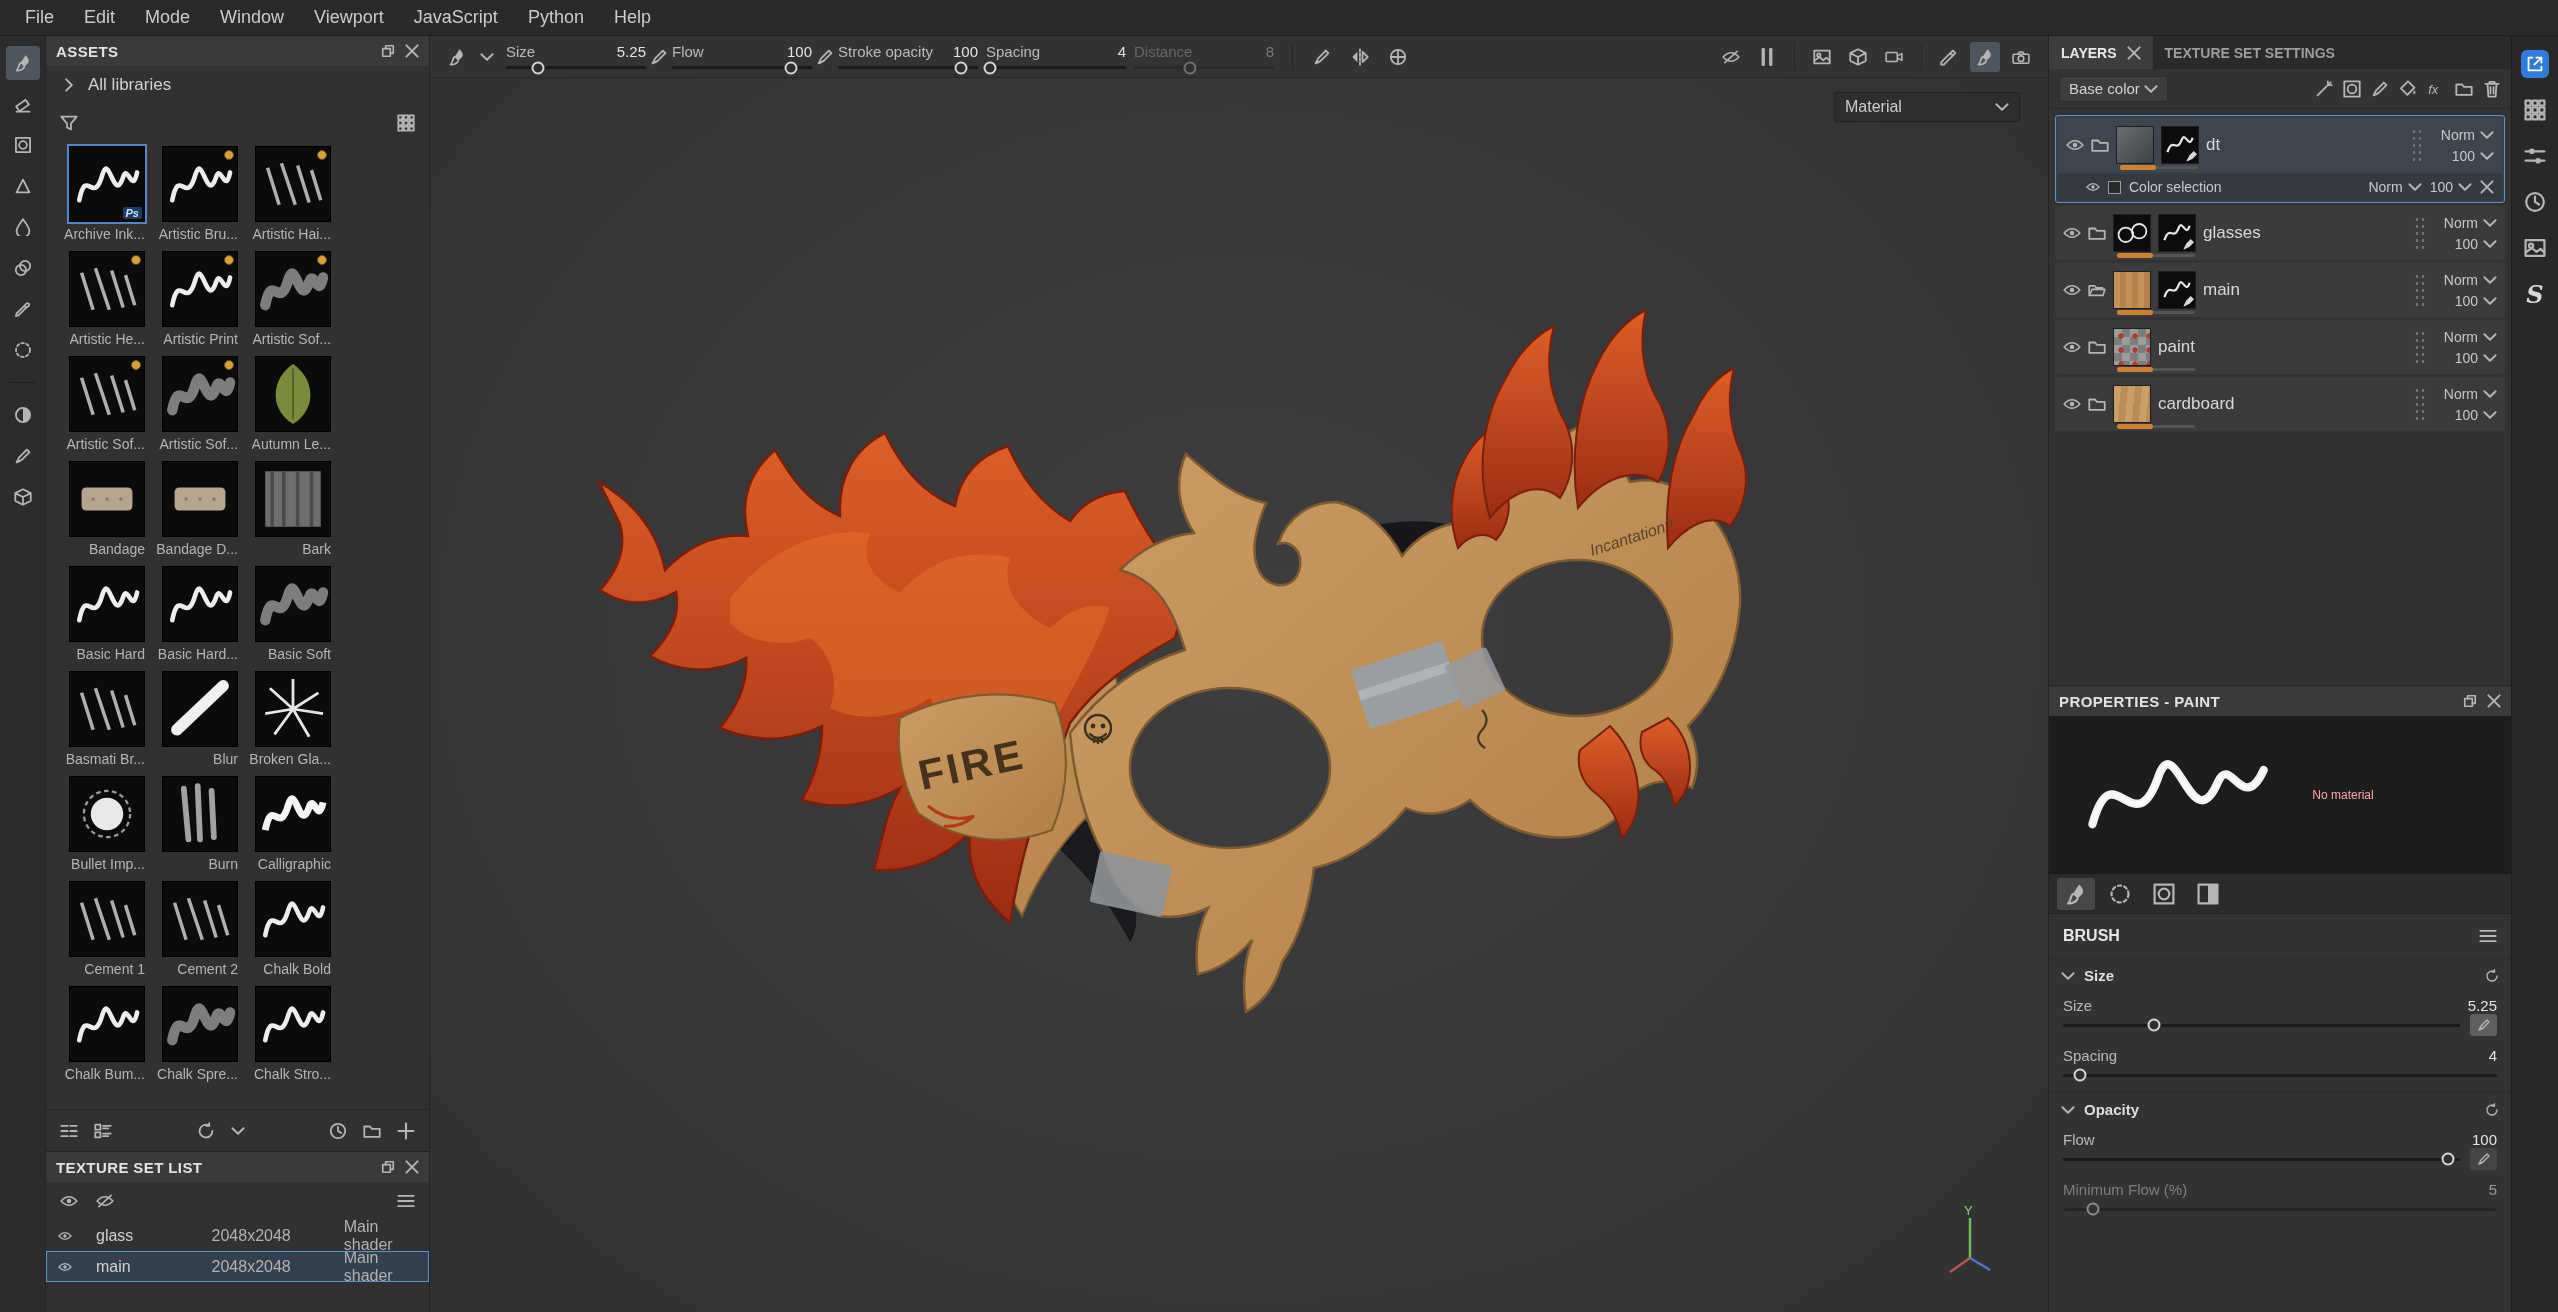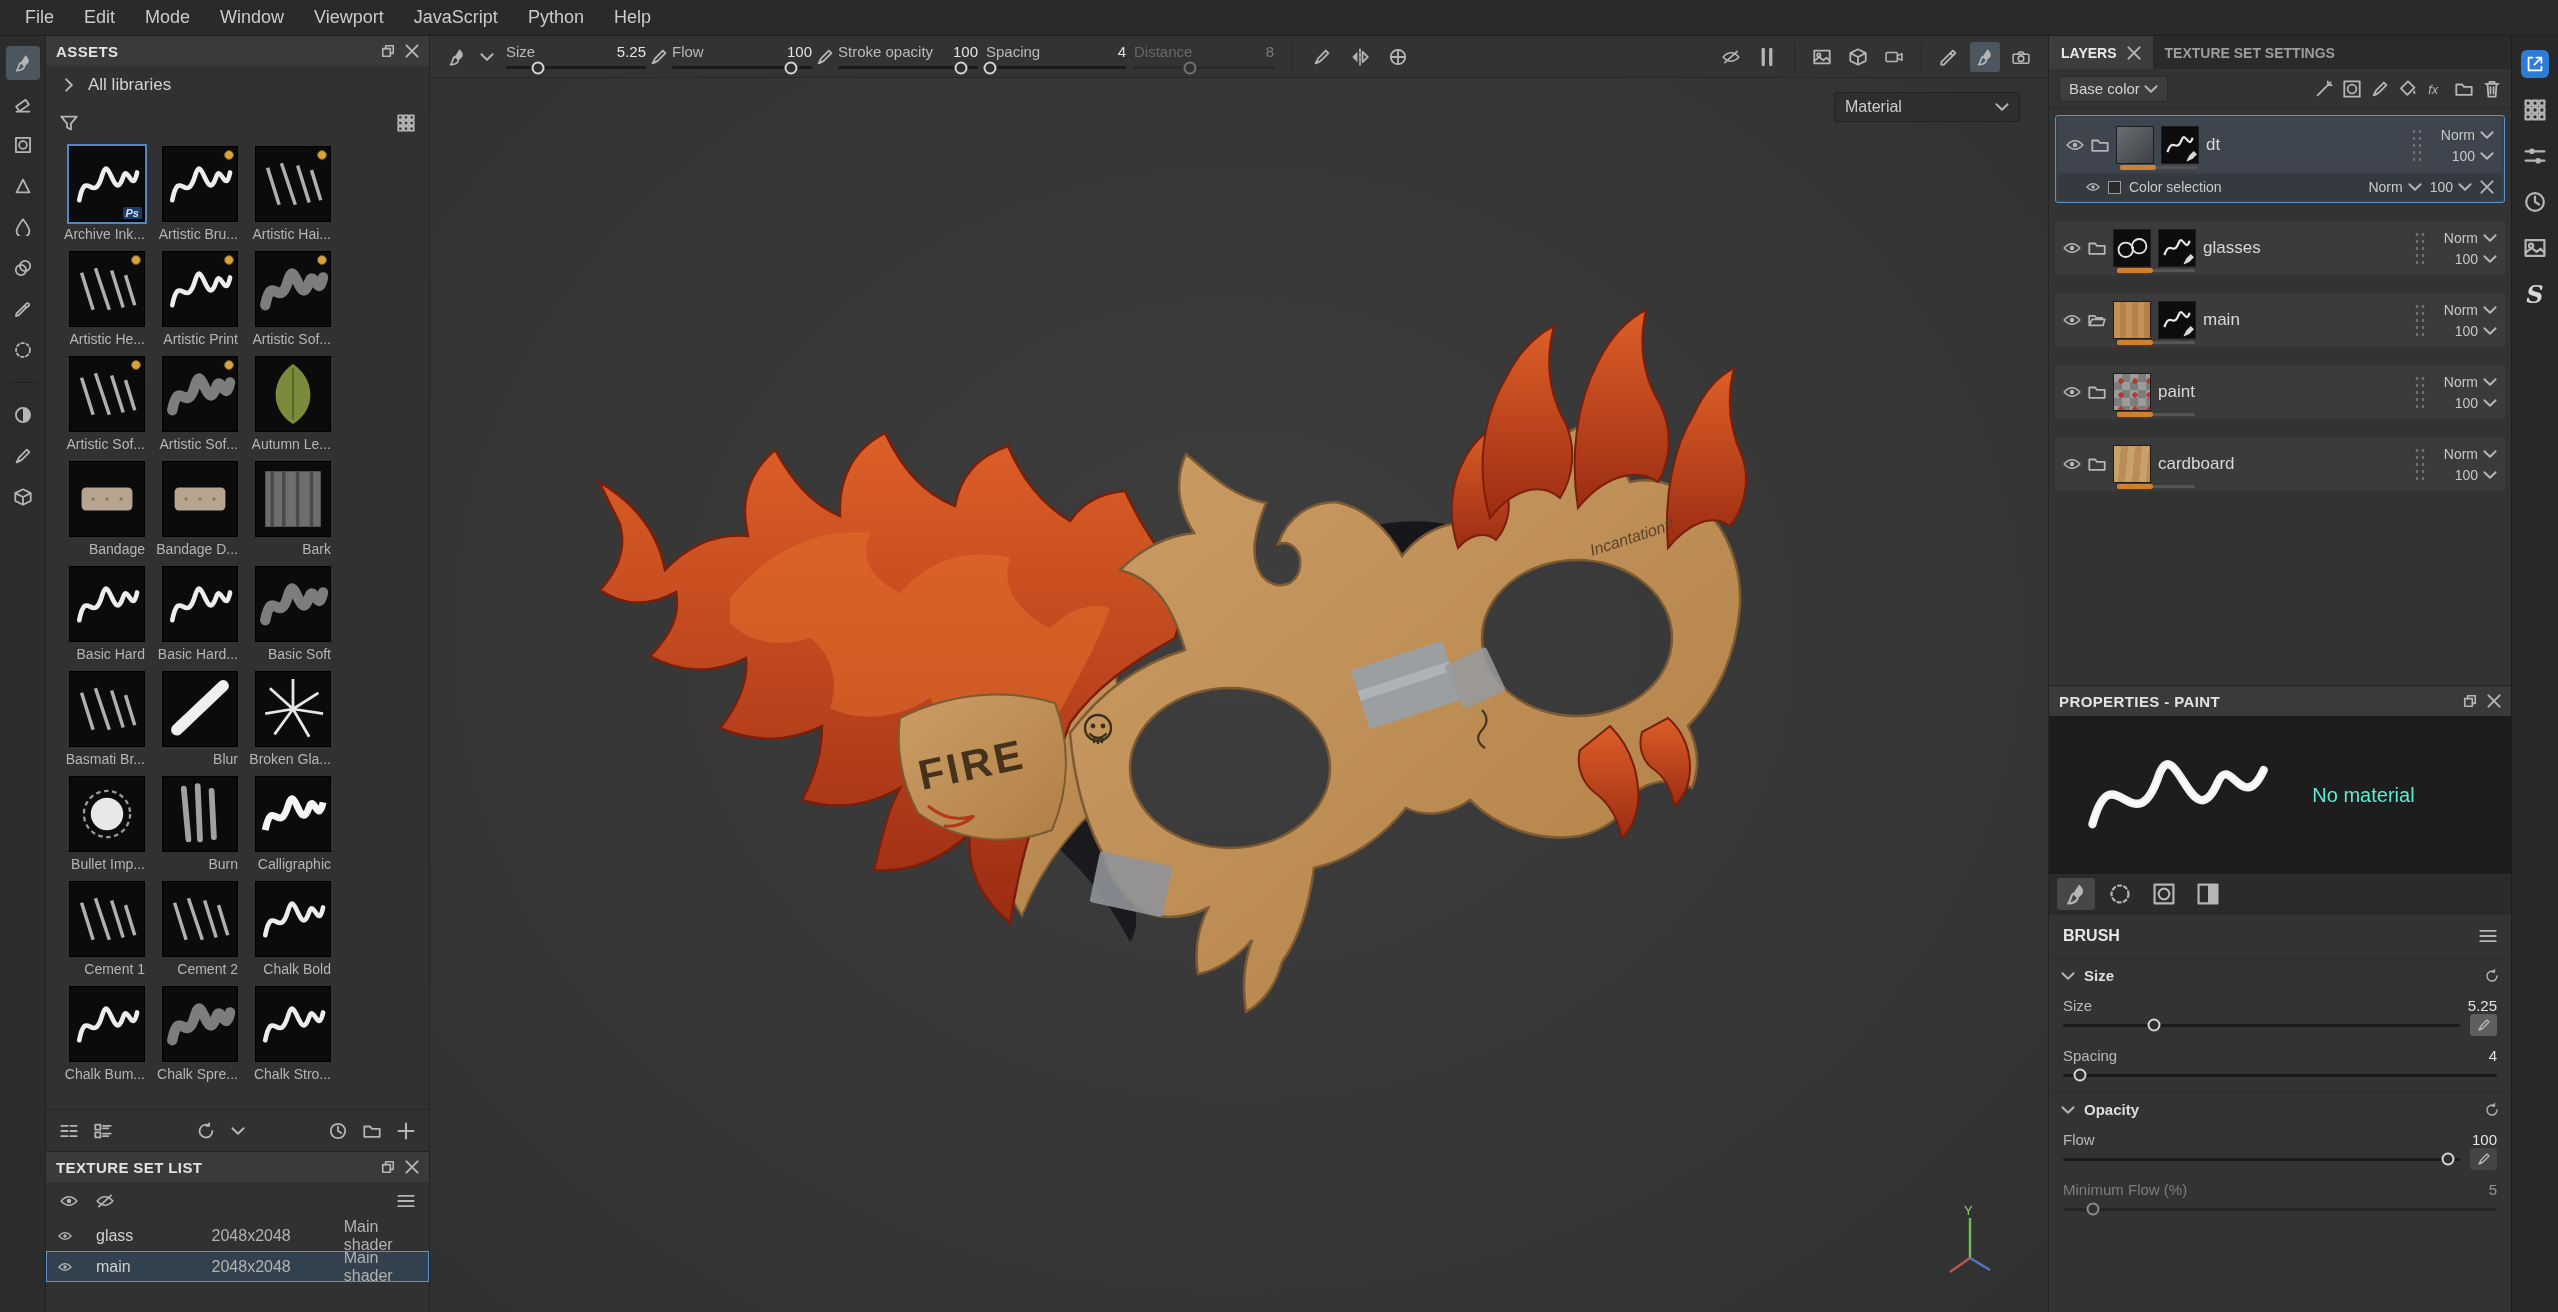--- a/index.html
+++ b/index.html
@@ -87,21 +87,21 @@
   #gizmo{position:absolute;right:36px;bottom:24px;width:84px;height:84px}
 
   
   #rightcol{position:absolute;left:2048px;top:36px;width:463px;bottom:0;background:#333333;border-left:1px solid #232323}
   #rtabs{height:33px;background:#2a2a2a;display:flex;align-items:stretch}
   .rtab{padding:0 12px;display:flex;align-items:center;gap:10px;font-size:14px;font-weight:bold;color:#9d9d9d}
   .rtab.active{background:#3d3d3d;color:#e8e8e8}
   #ltoolsrow{height:40px;display:flex;align-items:center;padding:0 10px;gap:10px;border-bottom:1px solid #2a2a2a}
   #channel-dd{height:26px;background:#3d3d3d;border:1px solid #2b2b2b;border-radius:3px;display:flex;
               align-items:center;gap:4px;padding:0 9px;font-size:15px;color:#d2d2d2}
-  #layer-list{padding:6px 6px;display:flex;flex-direction:column;gap:18px}
+  #layer-list{padding:6px 6px;display:flex;flex-direction:column;gap:3px}
   .lsel{border:1px solid #5b93cf;border-radius:3px;background:#39404a;padding:2px}
   .lrow{position:relative;height:54px;background:#3b3b3b;border-radius:2px;display:flex;align-items:center;
         padding:0 8px;gap:7px}
   .lsel .lrow{background:#3e454e}
   .thumb{width:38px;height:38px;border:1px solid #1d1d1d;flex:none;position:relative;overflow:hidden}
   .thumb svg{width:100%;height:100%;display:block}
   .th-dark{background:linear-gradient(135deg,#6a6e72,#3e4144)}
   .th-glasses{background:#0d0d0d}
   .th-cardboard{background:repeating-linear-gradient(90deg,#c49258 0 6px,#b5824a 6px 12px)}
   .th-cardboard2{background:repeating-linear-gradient(95deg,#caa06a 0 7px,#b98d55 7px 14px)}
@@ -119,21 +119,21 @@
   .opbar i{position:absolute;left:0;top:-1px;height:5px;width:36px;background:#cd7f32;border-radius:2px;display:block}
   .erow{height:26px;margin-top:2px;display:flex;align-items:center;gap:8px;padding:0 8px 0 28px;
         background:#353a40;border-radius:2px;font-size:14px;color:#c9c9c9}
   .erow .sq{width:13px;height:13px;border:1px solid #9a9a9a;background:#2a2a2a;flex:none}
 
   
   #props{position:absolute;left:0;right:0;top:649px;bottom:0;background:#333;border-top:1px solid #252525;
          display:flex;flex-direction:column}
   #pv{height:158px;background:#1d1d1d;position:relative;flex:none}
   #pv svg{position:absolute;left:12px;top:8px;width:230px;height:142px}
-  #pv .nomat{position:absolute;left:57%;top:50%;transform:translateY(-50%);font-size:20px;color:#5eead4}
+  #pv .nomat{position:absolute;left:57%;top:50%;transform:translateY(-50%);font-size:12px;color:#fca5a5}
   #ptabs{height:40px;background:#2b2b2b;border-bottom:1px solid #242424;display:flex;align-items:center;
          padding:0 8px;gap:6px;flex:none}
   .ptab{width:38px;height:32px;border-radius:3px;display:flex;align-items:center;justify-content:center;color:#adadad}
   .ptab.active{background:#474747;color:#eaeaea}
   #brush-head{height:44px;display:flex;align-items:center;padding:0 14px;font-size:16px;font-weight:bold;color:#e6e6e6;flex:none}
   #pgroups{flex:1;overflow:hidden}
   .pgroup-h{height:34px;display:flex;align-items:center;gap:9px;padding:0 12px;font-size:15px;
             font-weight:bold;color:#dedede;border-top:1px solid #2c2c2c}
   .srow{padding:2px 14px 8px}
   .srow .t{display:flex;font-size:15px;color:#b9b9b9;height:22px;align-items:center}

